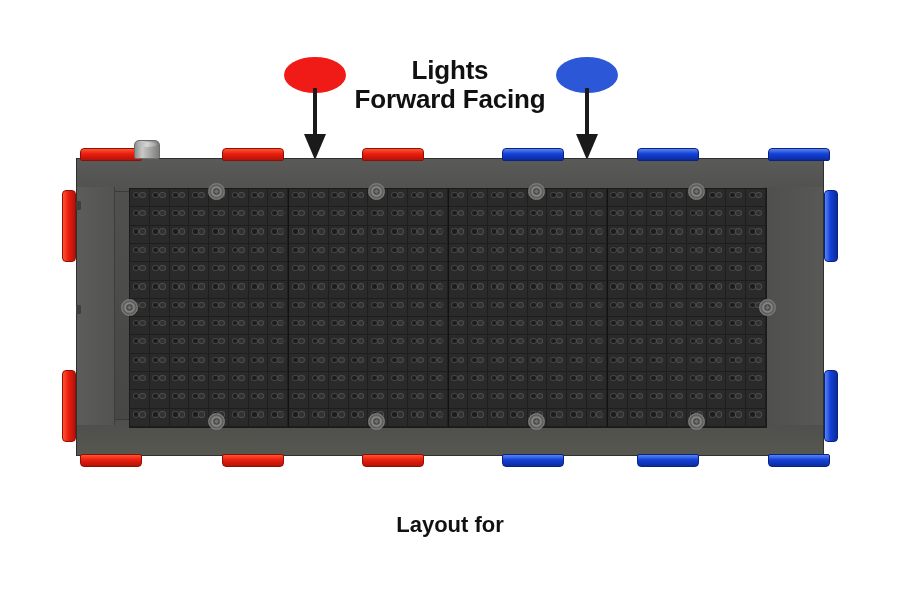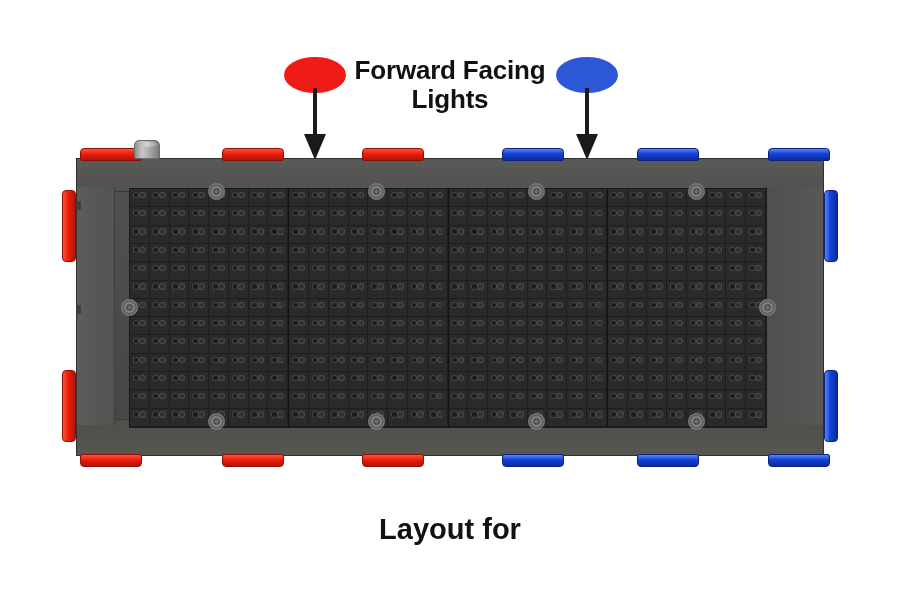--- a/index.html
+++ b/index.html
@@ -217,43 +217,43 @@
 
   
   .caption{
     position:absolute;
     left:0;top:512px;width:900px;
     text-align:center;
     color:#111111;
     font-weight:bold;
     line-height:1.2;
   }
-  .caption .l1{font-size:29px;}
+  .caption .l1{font-size:22px;}
   .caption .l2{font-size:24px;}
 </style>
 </head>
 <body>
 
 <div class="stage">
 
   <div class="ellipse red"></div>
   <div class="ellipse blue"></div>
 
   <div class="arrow left">
     <div class="shaft"></div>
     <div class="head"></div>
   </div>
   <div class="arrow right">
     <div class="shaft"></div>
     <div class="head"></div>
   </div>
 
   <div class="callout-title">
+    <div>Lights</div>
     <div>Forward Facing</div>
-    <div>Lights</div>
   </div>
 
   <div class="device">
 
     <div class="mod-h red top" style="left:18px;"></div>
     <div class="mod-h red top" style="left:160px;"></div>
     <div class="mod-h red top" style="left:300px;"></div>
     <div class="mod-h blue top" style="left:440px;"></div>
     <div class="mod-h blue top" style="left:575px;"></div>
     <div class="mod-h blue top" style="left:706px;"></div>

